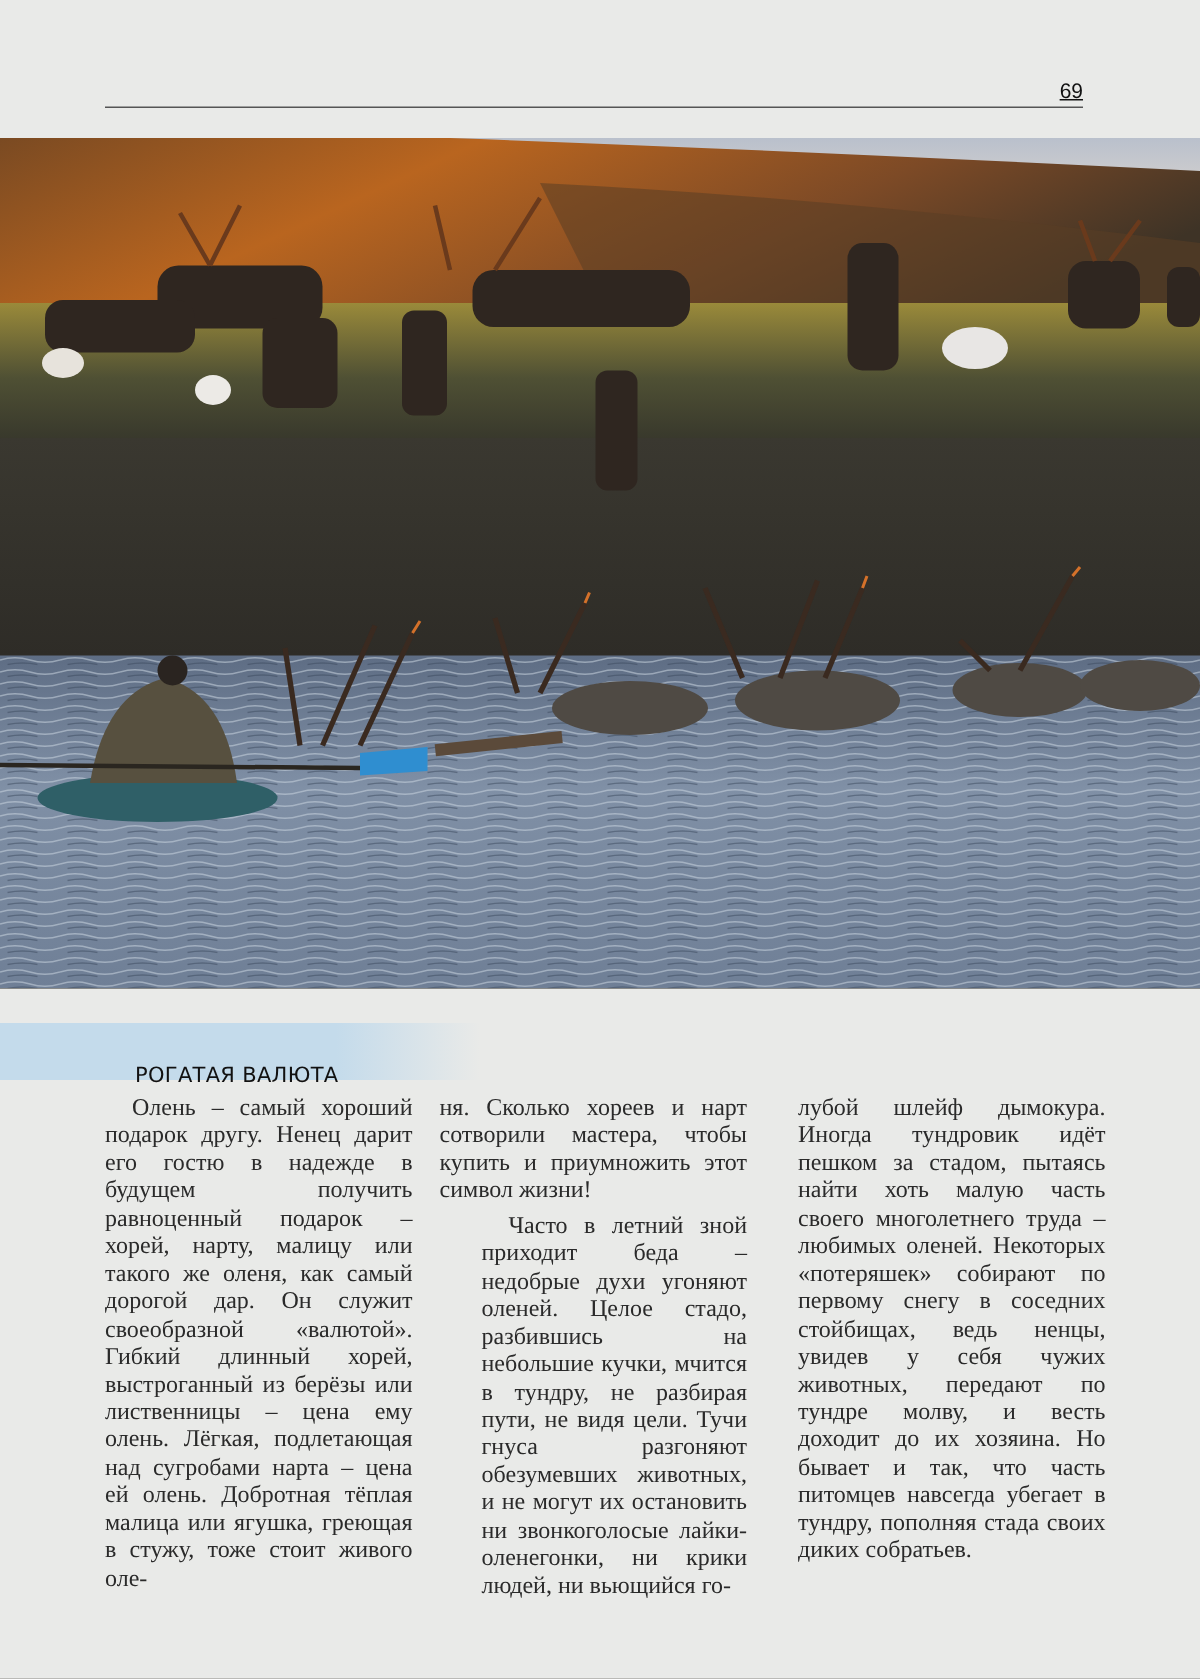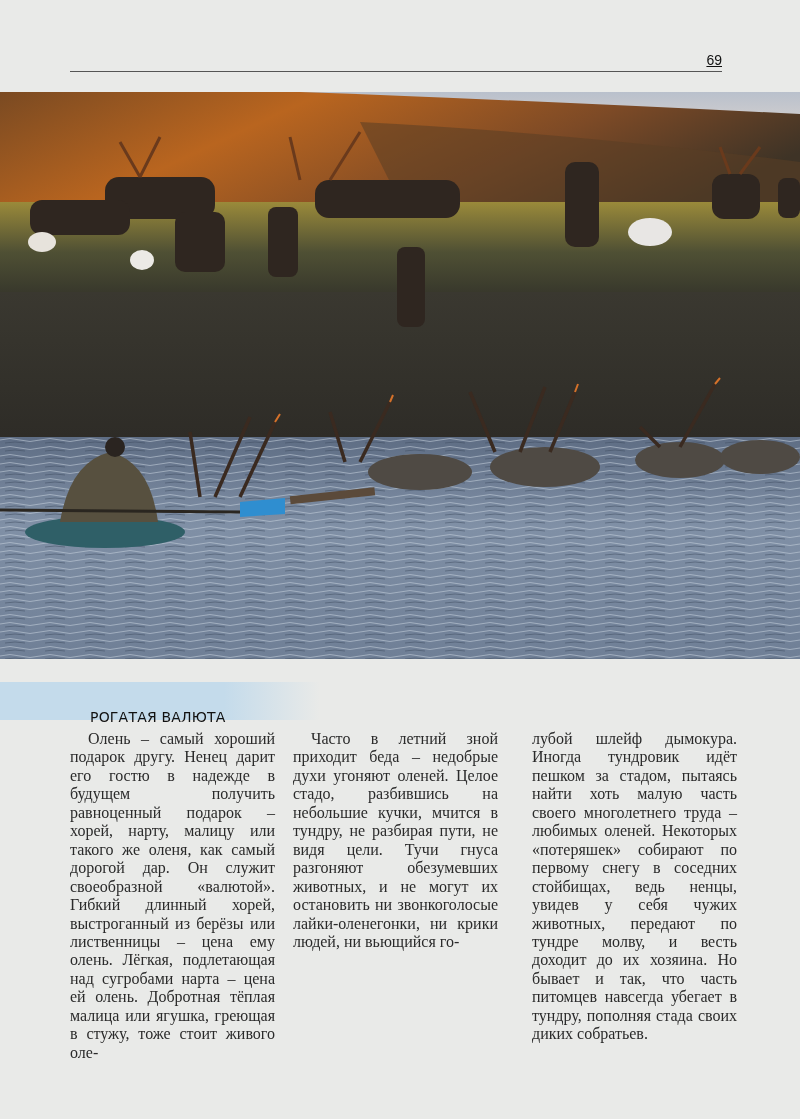--- a/index.html
+++ b/index.html
@@ -34,21 +34,21 @@
     position: absolute; top: 730px; width: 205px;
     font-size: 16px; line-height: 18.45px; text-align: justify;
     font-family: "Liberation Serif", "DejaVu Serif", serif; color: #2a2a2a;
     hyphens: manual;
   }
   .col1 { left: 70px; }
   .col2 { left: 293px; }
   .col3 { left: 532px; }
   .column p { text-indent: 18px; margin: 0; }
   .column p.cont { text-indent: 0; }
-  .column p + p { margin-top: 5px; }
+  .column p + p { margin-top: 5px; margin-left: 28px; }
 </style>
 </head>
 <body>
 
 <div class="page-number">69</div>
 <div class="header-rule"></div>
 
 <div class="photo">
   <svg viewBox="0 0 800 567" xmlns="http://www.w3.org/2000/svg">
     <defs>
@@ -134,18 +134,19 @@
 </div>
 
 <div class="section-band"></div>
 <div class="section-title">РОГАТАЯ ВАЛЮТА</div>
 
 <div class="column col1">
   <p>Олень – самый хороший подарок другу. Ненец дарит его гостю в надежде в будущем получить равноценный подарок – хорей, нарту, малицу или такого же оленя, как самый дорогой дар. Он служит своеобразной «валютой». Гибкий длинный хорей, выстроганный из берёзы или лиственницы – цена ему олень. Лёгкая, подлетающая над сугробами нарта – цена ей олень. Добротная тёплая малица или ягушка, греющая в стужу, тоже стоит живого оле-</p>
 </div>
 
 <div class="column col2">
+  <p class="cont">ня. Сколько хореев и нарт сотворили мастера, чтобы купить и приумножить этот символ жизни!</p>
   <p>Часто в летний зной приходит беда – недобрые духи угоняют оленей. Целое стадо, разбившись на небольшие кучки, мчится в тундру, не разбирая пути, не видя цели. Тучи гнуса разгоняют обезумевших животных, и не могут их остановить ни звонкоголосые лайки-оленегонки, ни крики людей, ни вьющийся го-</p>
 </div>
 
 <div class="column col3">
   <p class="cont">лубой шлейф дымокура. Иногда тундровик идёт пешком за стадом, пытаясь найти хоть малую часть своего многолетнего труда – любимых оленей. Некоторых «потеряшек» собирают по первому снегу в соседних стойбищах, ведь ненцы, увидев у себя чужих животных, передают по тундре молву, и весть доходит до их хозяина. Но бывает и так, что часть питомцев навсегда убегает в тундру, пополняя стада своих диких собратьев.</p>
 </div>
 
 </body></html>

